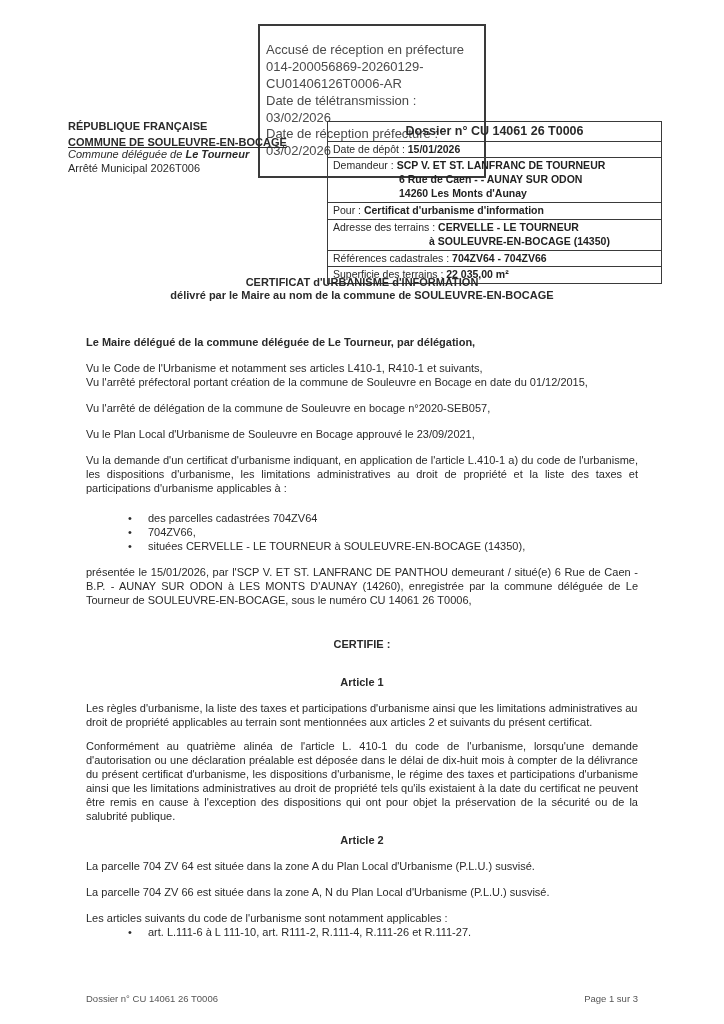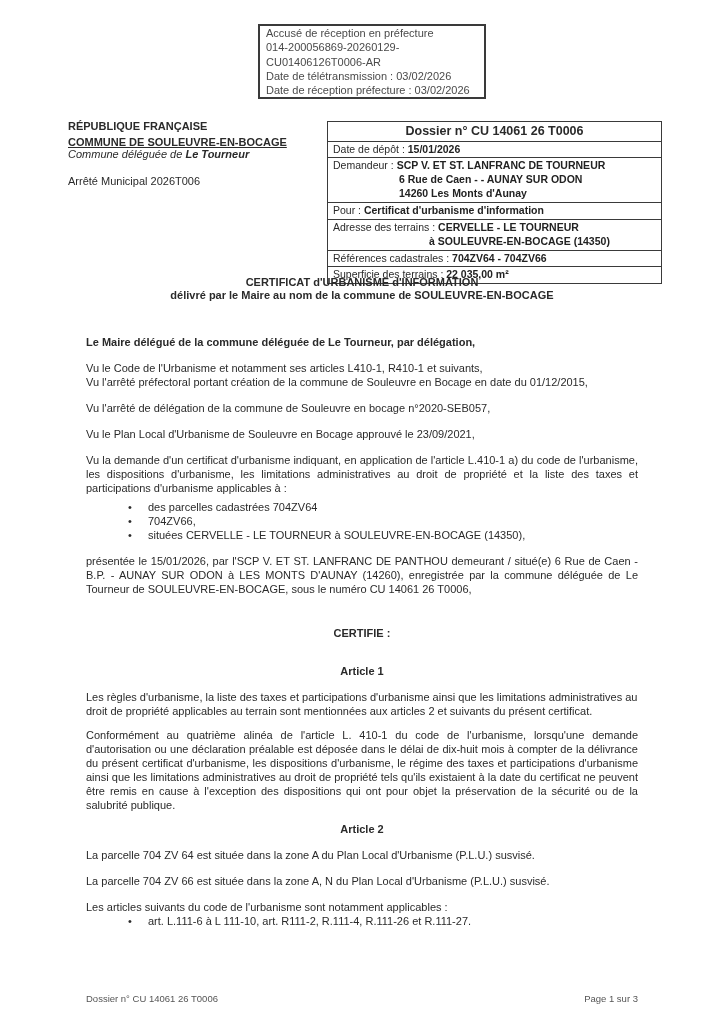--- a/index.html
+++ b/index.html
@@ -9,40 +9,40 @@
     background:#ffffff;
     font-family:"Liberation Sans", sans-serif;
     color:#2a2a2a;
     overflow:hidden;
     margin:0 auto;
   }
   
   .stamp{
     position:absolute;left:258px;top:24px;width:212px;
     border:2px solid #3a3a3a;
-    padding:0 6px;
-    font-size:11px;line-height:1.3;color:#4a4a4a;
+    padding:16px 6px;
+    font-size:13px;line-height:1.3;color:#4a4a4a;
   }
   
   .dept-box{
     position:absolute;left:118px;top:71px;width:176px;
     border:2px solid #3a3a3a;
     padding:4px 2px;
     text-align:center;
     font-size:11px;line-height:1.35;
   }
   
   .republic{
     position:absolute;left:68px;top:120px;width:262px;
     font-size:11px;
   }
   .republic .l1{font-weight:bold;}
   .republic .l2{font-weight:bold;text-decoration:underline;margin-top:4px;}
   .republic .l3{font-style:italic;margin-top:0;}
-  .republic .l4{margin-top:15px;}
+  .republic .l4{margin-top:2px;}
   
   .dossier{
     position:absolute;left:327px;top:121px;width:333px;
     border:1.5px solid #3a3a3a;
     font-size:10.5px;line-height:1.32;
   }
   .dossier .thead{
     font-weight:bold;text-align:center;font-size:12.5px;
     padding:1px 4px;
   }
@@ -57,21 +57,21 @@
   }
   .doc-title{text-align:center;font-weight:bold;line-height:13px;}
   .p{margin:12px 0 0 0;}
   .just{text-align:justify;}
   .bold{font-weight:bold;}
   .center{text-align:center;}
   .mt28{margin-top:33px;}
   .mt30{margin-top:30px;}
   .mt24{margin-top:24px;}
   .mt10{margin-top:10px;}
-  ul.blist{margin:5px 0 0 0;padding:0 0 0 42px;list-style:none;}
+  ul.blist{margin:16px 0 0 0;padding:0 0 0 42px;list-style:none;}
   ul.blist li{padding:0 0 0 0;line-height:14px;}
   ul.blist li::before{content:"\2022";display:inline-block;width:20px;}
   
   .footer{
     position:absolute;left:86px;right:86px;top:993px;
     display:flex;justify-content:space-between;
     font-size:9.5px;color:#555;
   }
 </style>
 </head>

